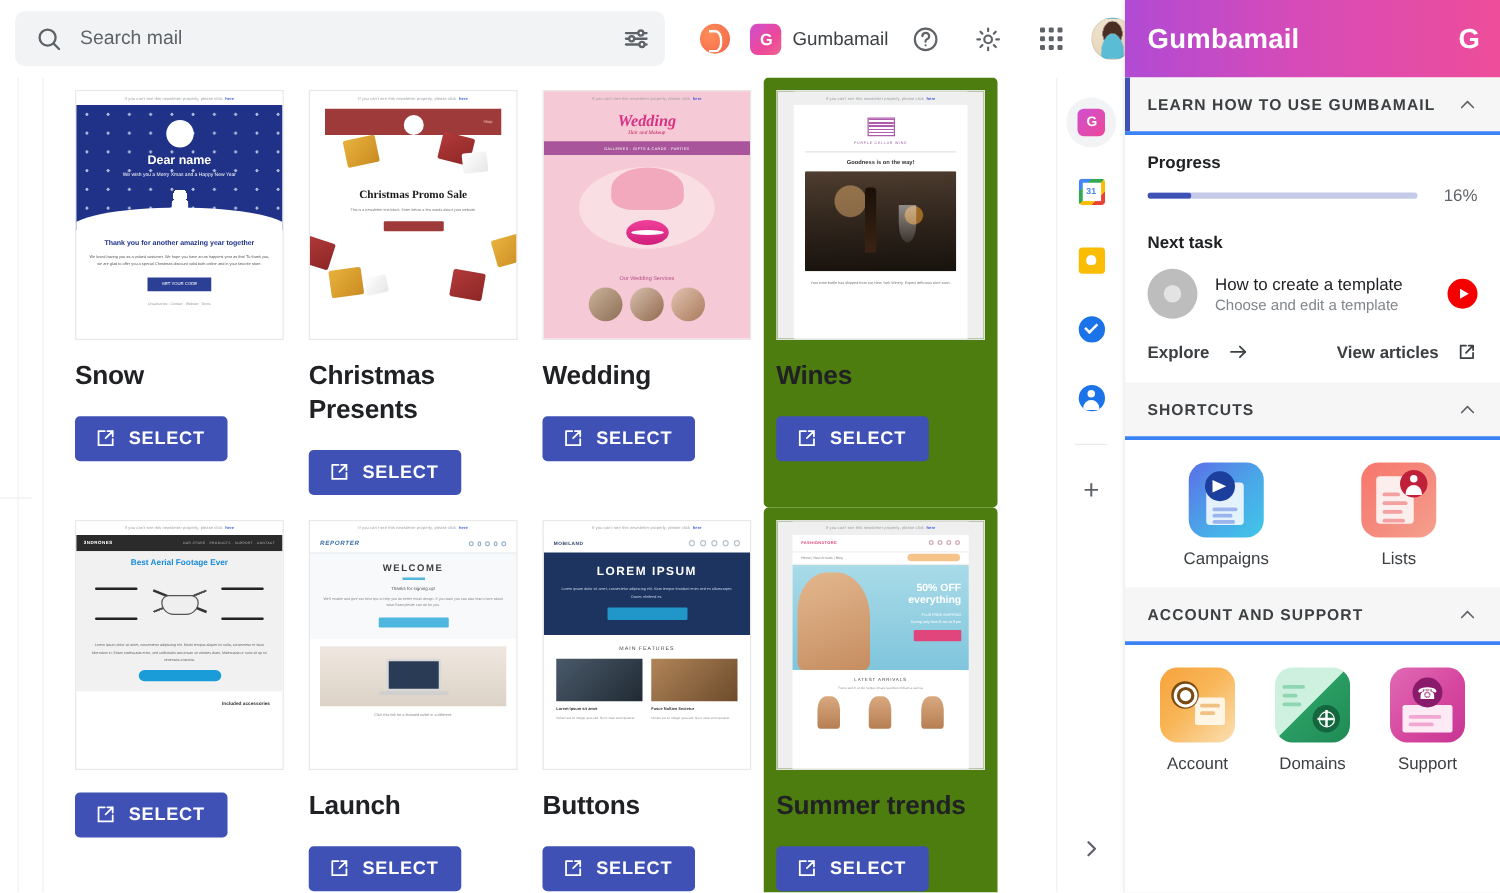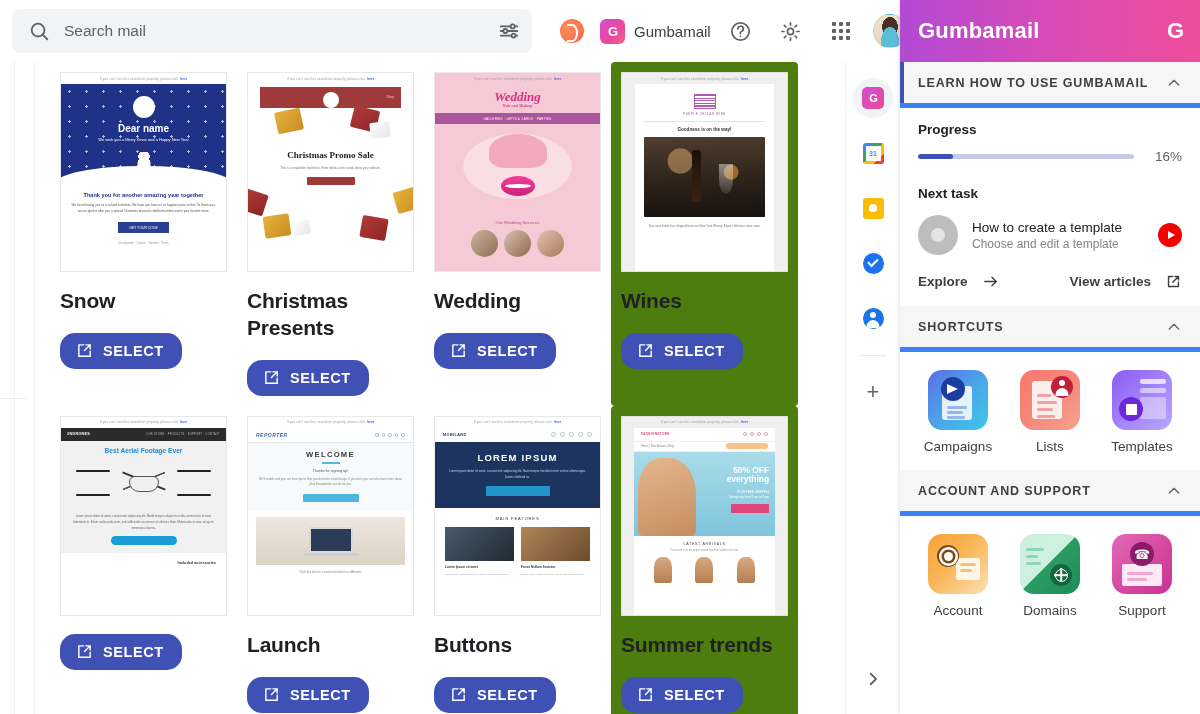--- a/index.html
+++ b/index.html
@@ -97,21 +97,21 @@
     align-items: center; justify-content: center; background: #fff;
     letter-spacing: .1px;
   }
   .prehead b { color: #3b5bdb; margin-left: 2px; }
   .card-title {
     font-size: 21px; font-weight: bold; color: #202124; line-height: 1.28;
     margin: 16px 0 0 0; letter-spacing: -.2px;
   }
   .select-btn {
     margin-top: 18px; height: 36px; min-width: 122px; padding: 0 16px;
-    background: #3f51b5; color: #fff; border: none; border-radius: 15px;
+    background: #3f51b5; color: #fff; border: none; border-radius: 4px;
     display: inline-flex; align-items: center; gap: 10px; cursor: pointer;
     font-size: 14.5px; font-weight: bold; letter-spacing: .6px;
     font-family: "Liberation Sans", sans-serif;
   }
   .select-btn svg { width: 17px; height: 17px; }
 
   
   .t-snow-hero { height: 100px; background: #1f3288; position: relative; overflow: hidden; }
   .t-snow-hero .flakes {
     position: absolute; inset: 0;
@@ -304,21 +304,21 @@
   }
   .panel-head {
     height: 62px; flex: 0 0 62px;
     background: linear-gradient(90deg, #b14ad4 0%, #d54bb9 45%, #ee4d9a 100%);
     display: flex; align-items: center; justify-content: space-between; padding: 0 18px;
   }
   .panel-head h1 { color: #fff; font-size: 22px; font-weight: bold; letter-spacing: .2px; }
   .panel-head .lg { color: #fff; font-size: 22px; font-weight: bold; letter-spacing: -2px; }
 
   .sec-head {
-    height: 46px; background: #f6f6f6; border-bottom: 5px solid #3b82f6;
+    height: 46px; background: #f6f6f6; border-bottom: 3px solid #3b82f6;
     display: flex; align-items: center; justify-content: space-between;
     padding: 0 18px; cursor: pointer; position: relative;
   }
   .sec-head.accent::before { content:""; position:absolute; left:0; top:0; bottom:0; width:4px; background:#3f51b5; }
   .sec-head h2 { font-size: 12.5px; font-weight: bold; letter-spacing: .85px; color: #3c4043; }
   .chev { width: 16px; height: 16px; }
 
   .sec-body { padding: 14px 18px 16px; }
   .lbl { font-size: 13.5px; font-weight: bold; color: #202124; }
   .prog-row { display: flex; align-items: center; gap: 21px; margin-top: 12px; }
@@ -873,31 +873,20 @@
           <div class="pg">
               <i style="top:13px;width:14px"></i>
               <i style="top:20px;width:20px"></i>
               <i style="top:27px;width:16px"></i>
               <i style="top:34px;width:18px"></i>
             </div>
           <div class="circ"></div>
         </div>
         <div class="nm">Lists</div>
       </div>
-      <div class="tile">
-        <div class="ico ic-tpl">
-          <div class="s1"></div>
-            <div class="s2"></div>
-            <div class="s3"></div>
-          <div class="circ">
-              <i></i>
-            </div>
-        </div>
-        <div class="nm">Templates</div>
-      </div>
     </div>
 
     <div class="sec-head">
       <h2>ACCOUNT AND SUPPORT</h2>
       <svg class="chev" viewBox="0 0 24 24" fill="none" stroke="#5f6368" stroke-width="2" stroke-linecap="round" stroke-linejoin="round">
         <polyline points="5 15 12 8 19 15"></polyline>
       </svg>
     </div>
 
     <div class="tiles">

